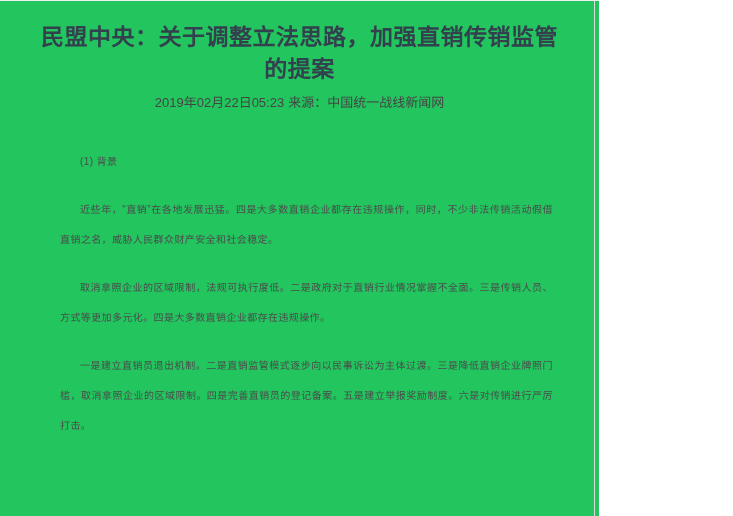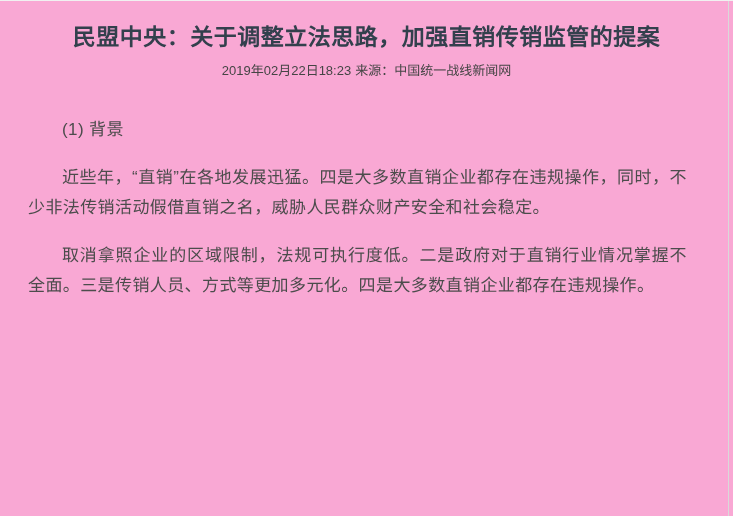--- a/index.html
+++ b/index.html
@@ -8,21 +8,21 @@
     --body-color:#4c4c4c;
     --rule-color:#d9d9d9;
   }
   *{box-sizing:border-box;}
   html,body{margin:0;padding:0;}
   body{
     width:733px;height:516px;overflow:hidden;background:#ffffff;
     font-family:"Liberation Sans","DejaVu Sans",sans-serif;
   }
   .page{
-    position:relative;width:733px;height:516px;background:#f9a8d4;
+    position:relative;width:599px;height:516px;background:#22c55e;
     border-top:1px solid #f1f1f1;
   }
   .right-rule{
     position:absolute;top:0;right:4px;width:1px;height:516px;
     background:var(--rule-color);
   }
   .article-title{
     margin:0;padding:20px 40px 0 40px;
     text-align:center;
     font-size:23px;line-height:32px;font-weight:bold;
@@ -34,45 +34,46 @@
     text-align:center;
     font-size:13px;line-height:16px;
     color:var(--meta-color);
   }
   .article-meta .source{
     margin-left:4px;
     text-align:right;
   }
   .article-content{
     margin-top:36px;
-    padding:0 46px 0 28px;
-    font-size:17px;line-height:30px;
+    padding:0 46px 0 60px;
+    font-size:10px;line-height:30px;
     color:var(--body-color);
     text-align:justify;
     letter-spacing:0.4px;
   }
   .article-content p{
     margin:0 0 18px 0;
     text-indent:2em;
   }
 </style>
 </head>
 <body>
 
 <div class="page">
 
   <h1 class="article-title">民盟中央：关于调整立法思路，加强直销传销监管的提案</h1>
 
   <div class="article-meta">
-    <span class="datetime">2019年02月22日18:23</span><span class="source">来源：中国统一战线新闻网</span>
+    <span class="datetime">2019年02月22日05:23</span><span class="source">来源：中国统一战线新闻网</span>
   </div>
 
   <div class="article-content">
     <p>(1) 背景</p>
     <p>近些年，“直销”在各地发展迅猛。四是大多数直销企业都存在违规操作，同时，不少非法传销活动假借直销之名，威胁人民群众财产安全和社会稳定。</p>
 
     <p>取消拿照企业的区域限制，法规可执行度低。二是政府对于直销行业情况掌握不全面。三是传销人员、方式等更加多元化。四是大多数直销企业都存在违规操作。</p>
 
+    <p>一是建立直销员退出机制。二是直销监管模式逐步向以民事诉讼为主体过渡。三是降低直销企业牌照门槛，取消拿照企业的区域限制。四是完善直销员的登记备案。五是建立举报奖励制度。六是对传销进行严厉打击。</p>
   </div>
 
   <div class="right-rule"></div>
 
 </div>
 
 </body></html>

